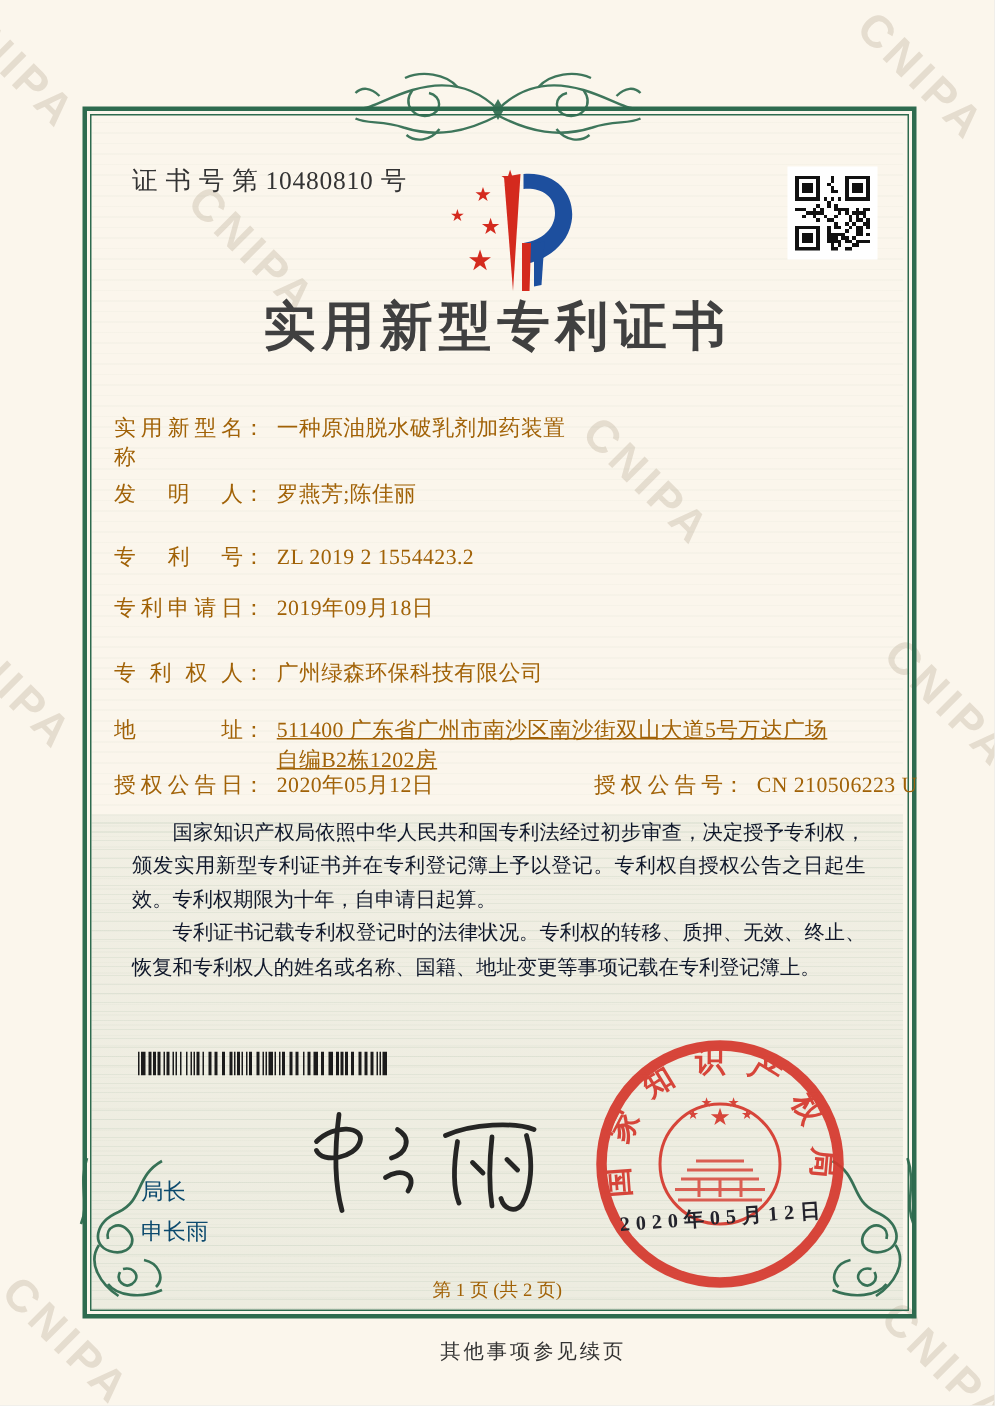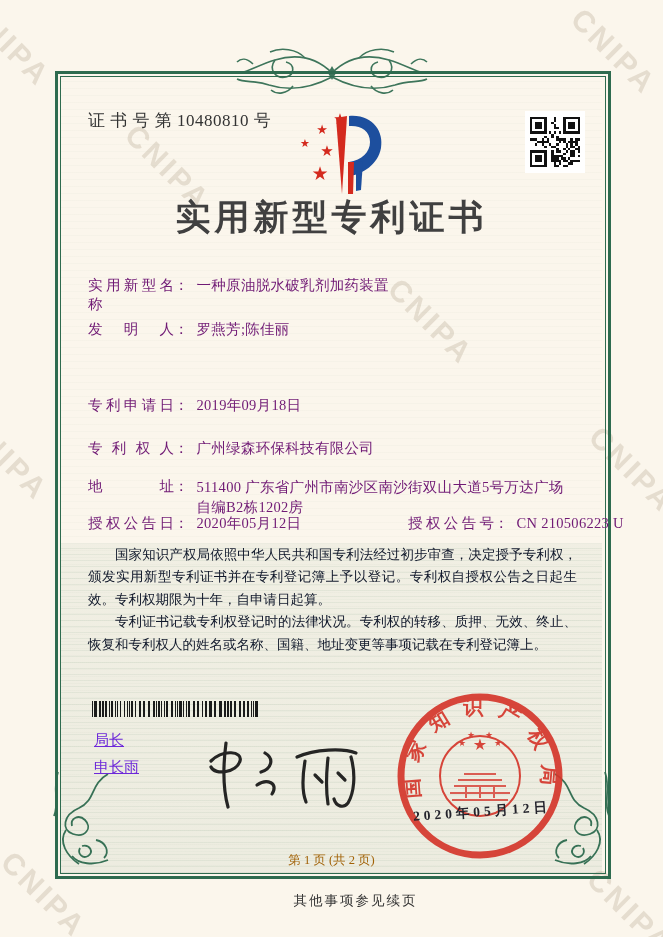--- a/index.html
+++ b/index.html
@@ -20,35 +20,35 @@
                  linear-gradient(rgba(150,175,150,.10),rgba(150,175,150,.14));}
   .ornament{position:absolute;pointer-events:none;}
   
   .cert-no{position:absolute;left:88px;top:109px;font-size:17px;letter-spacing:.5px;color:#333;}
   .logo{position:absolute;left:278px;top:110px;width:108px;height:90px;}
   .qr-box{position:absolute;left:525px;top:111px;width:60px;height:62px;background:#fff;
           display:flex;align-items:center;justify-content:center;}
   .title{position:absolute;left:0;right:0;top:194px;text-align:center;
          font-size:35px;font-weight:700;letter-spacing:4px;color:#404040;}
   
-  .frow{position:absolute;left:88px;right:55px;font-size:14.5px;color:#701a75;}
+  .frow{position:absolute;left:76px;right:55px;font-size:14.5px;color:#a16207;}
   .f-label{display:inline-block;width:86px;text-align:justify;text-align-last:justify;vertical-align:top;}
   .f-colon{display:inline-block;margin-right:8px;}
   .f-value{letter-spacing:.3px;}
-  .addr-wrap{display:inline-block;vertical-align:top;max-width:390px;line-height:20px;}
+  .addr-wrap{display:inline-block;vertical-align:top;max-width:390px;line-height:20px;text-decoration:underline;}
   .grant-no-pair{position:absolute;left:320px;top:0;white-space:nowrap;}
   
   .legal{position:absolute;left:88px;top:544px;width:489px;font-size:13.5px;line-height:22.4px;
          text-align:justify;color:#0f172a;}
   .legal p{margin:0;text-indent:2em;}
   
   .barcode{position:absolute;left:92px;top:701px;width:170px;height:16px;}
   
-  .director{position:absolute;left:94px;top:726px;font-family:"Liberation Sans","DejaVu Sans",sans-serif;
-            font-size:15px;line-height:27px;color:#6d28d9;text-decoration:underline;}
+  .director{position:absolute;left:94px;top:781px;font-family:"Liberation Sans","DejaVu Sans",sans-serif;
+            font-size:15px;line-height:27px;color:#0c4a6e;}
   .signature{position:absolute;left:193px;top:731px;width:170px;height:88px;}
   
   .seal{position:absolute;left:392px;top:690px;width:176px;height:172px;}
   
   .page-info{position:absolute;left:0;right:0;top:852px;text-align:center;font-size:12.5px;color:#a16207;}
   .cont-note{position:absolute;left:0;right:0;top:892px;text-align:center;font-size:13.5px;
              letter-spacing:2px;color:#333;padding-left:48px;}
   svg{display:block;}
 </style>
 </head>
@@ -233,20 +233,23 @@
   </div>
 
   <div class="title">实用新型专利证书</div>
 
   <div class="frow" style="top:276px">
     <span class="f-label">实用新型名称</span><span class="f-colon">：</span><span class="f-value">一种原油脱水破乳剂加药装置</span>
   </div>
   <div class="frow" style="top:320px">
     <span class="f-label">发明人</span><span class="f-colon">：</span><span class="f-value">罗燕芳;陈佳丽</span>
   </div>
+  <div class="frow" style="top:362px">
+    <span class="f-label">专利号</span><span class="f-colon">：</span><span class="f-value">ZL 2019 2 1554423.2</span>
+  </div>
   <div class="frow" style="top:396px">
     <span class="f-label">专利申请日</span><span class="f-colon">：</span><span class="f-value">2019年09月18日</span>
   </div>
   <div class="frow" style="top:439px">
     <span class="f-label">专利权人</span><span class="f-colon">：</span><span class="f-value">广州绿森环保科技有限公司</span>
   </div>
   <div class="frow" style="top:477px">
     <span class="f-label">地址</span><span class="f-colon">：</span><span class="addr-wrap"><span class="f-value">511400 广东省广州市南沙区南沙街双山大道5号万达广场</span><br><span class="f-value">自编B2栋1202房</span></span>
   </div>
   <div class="frow" style="top:514px">

